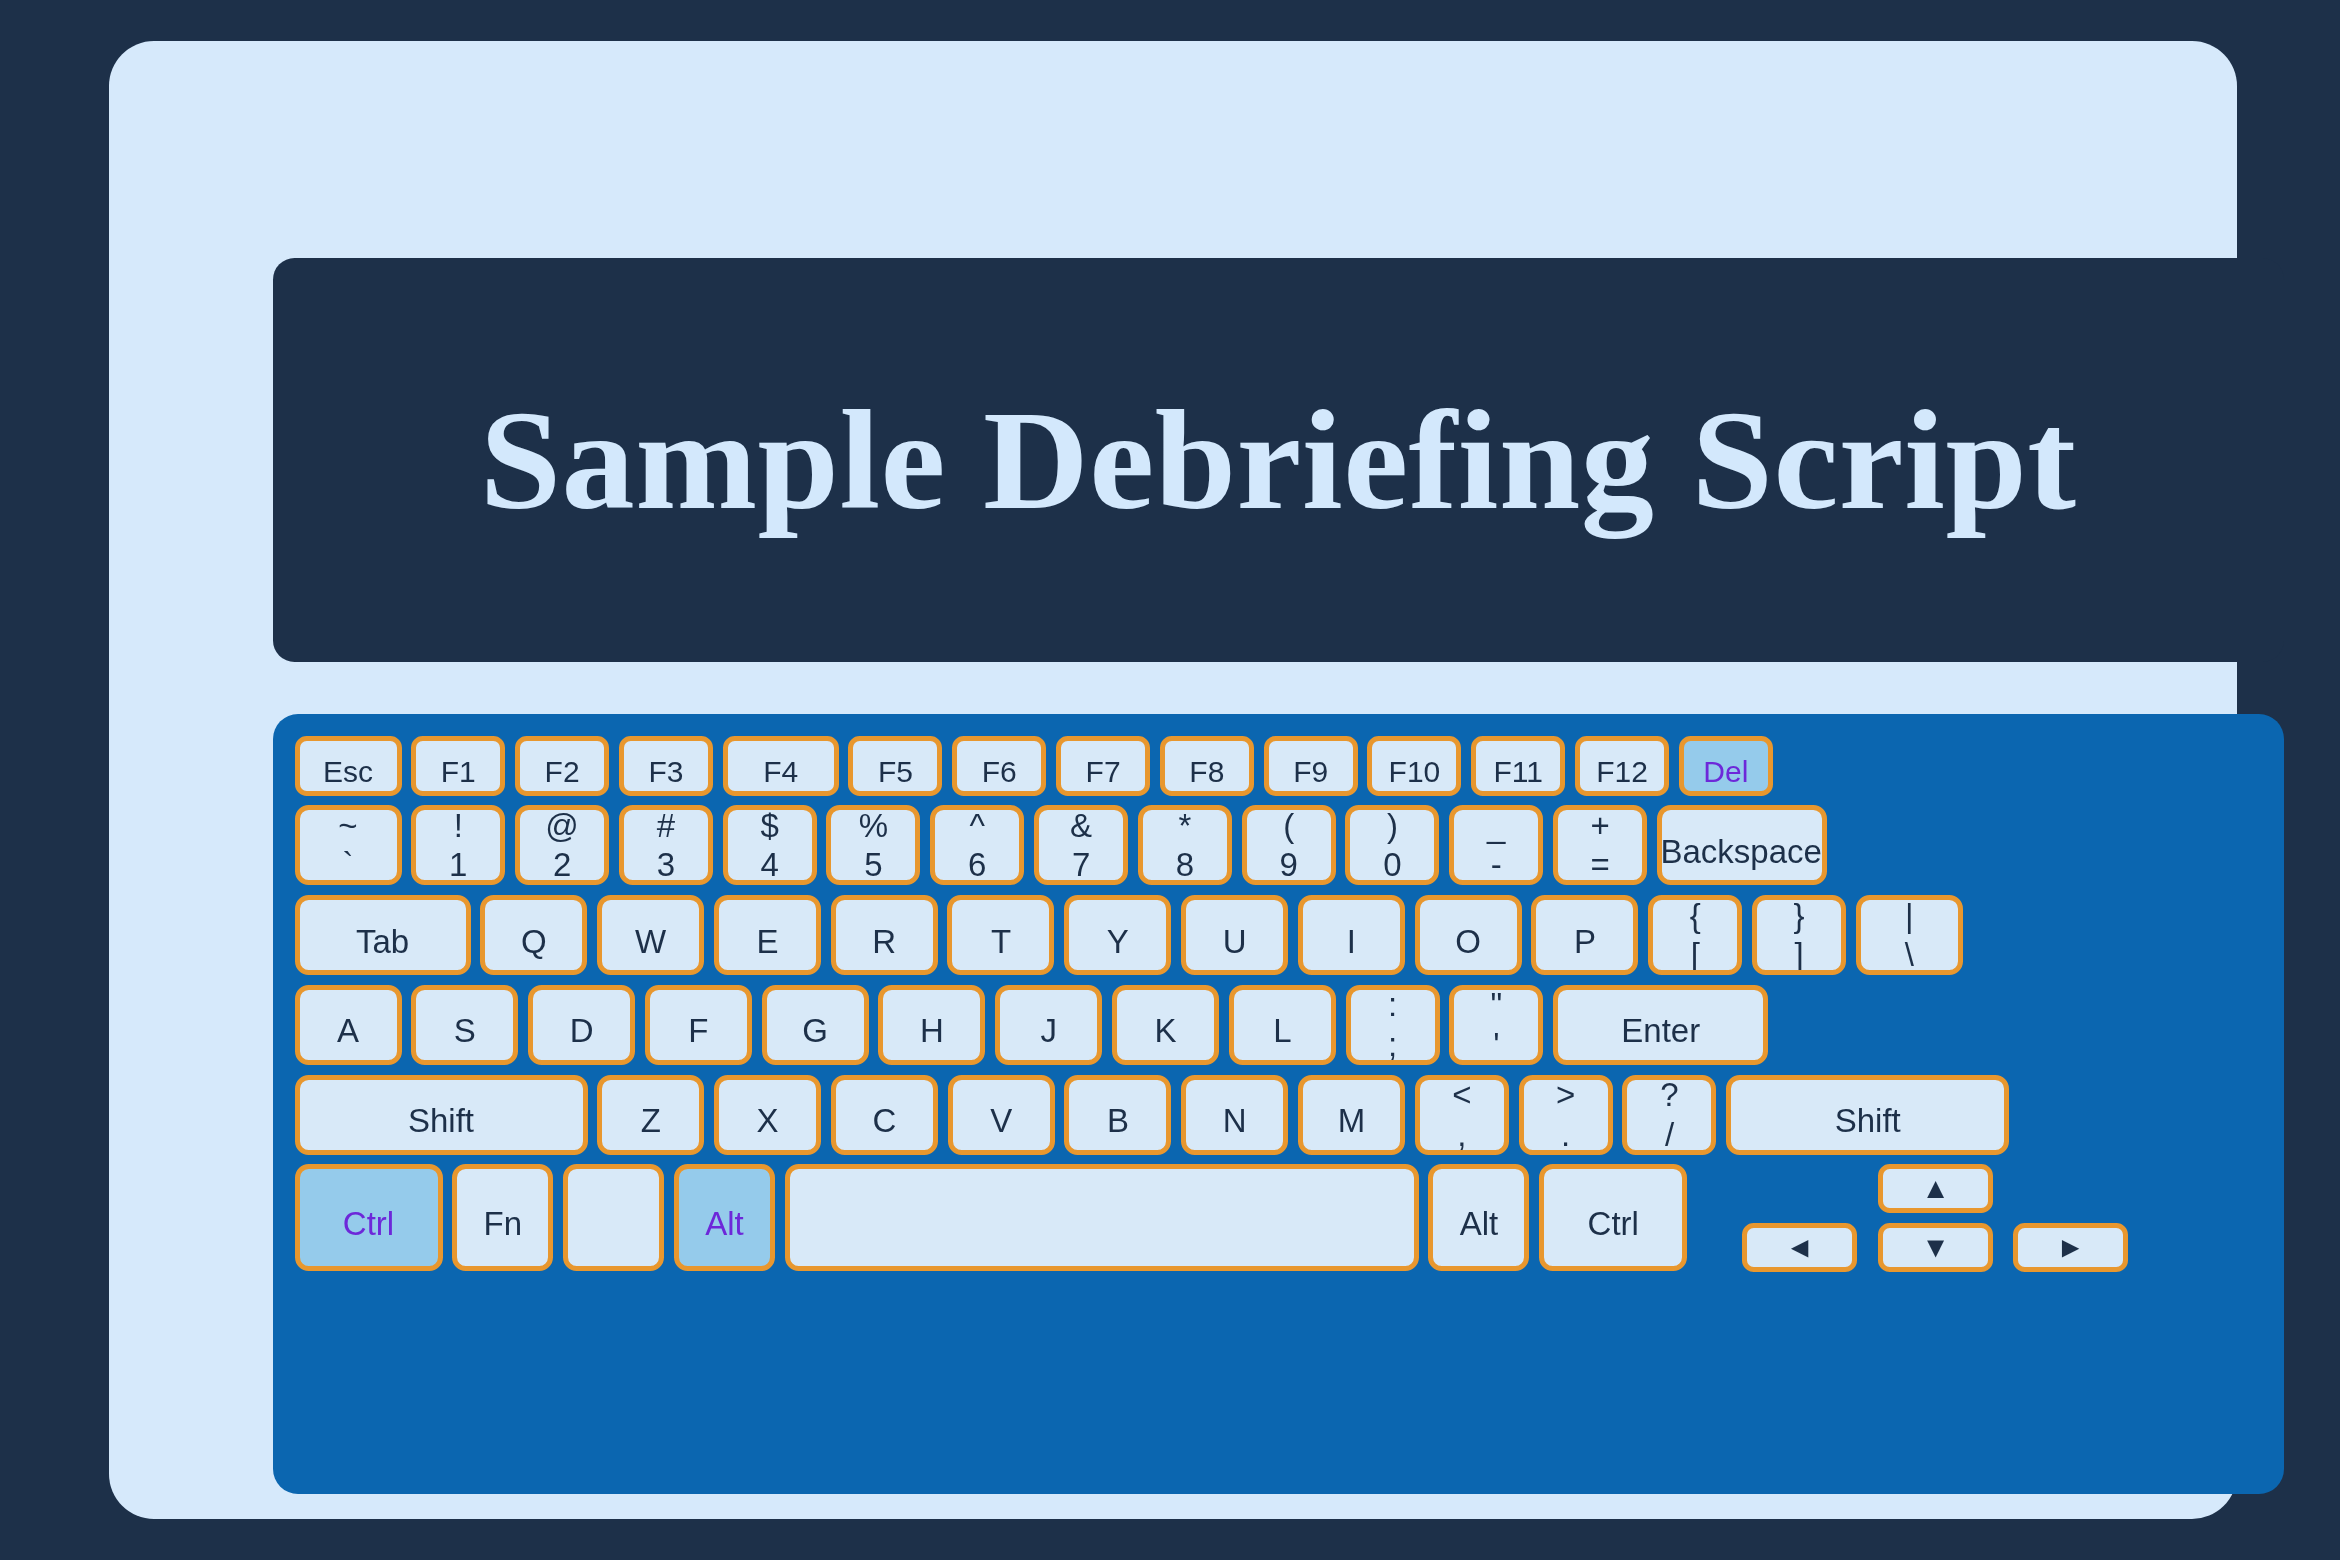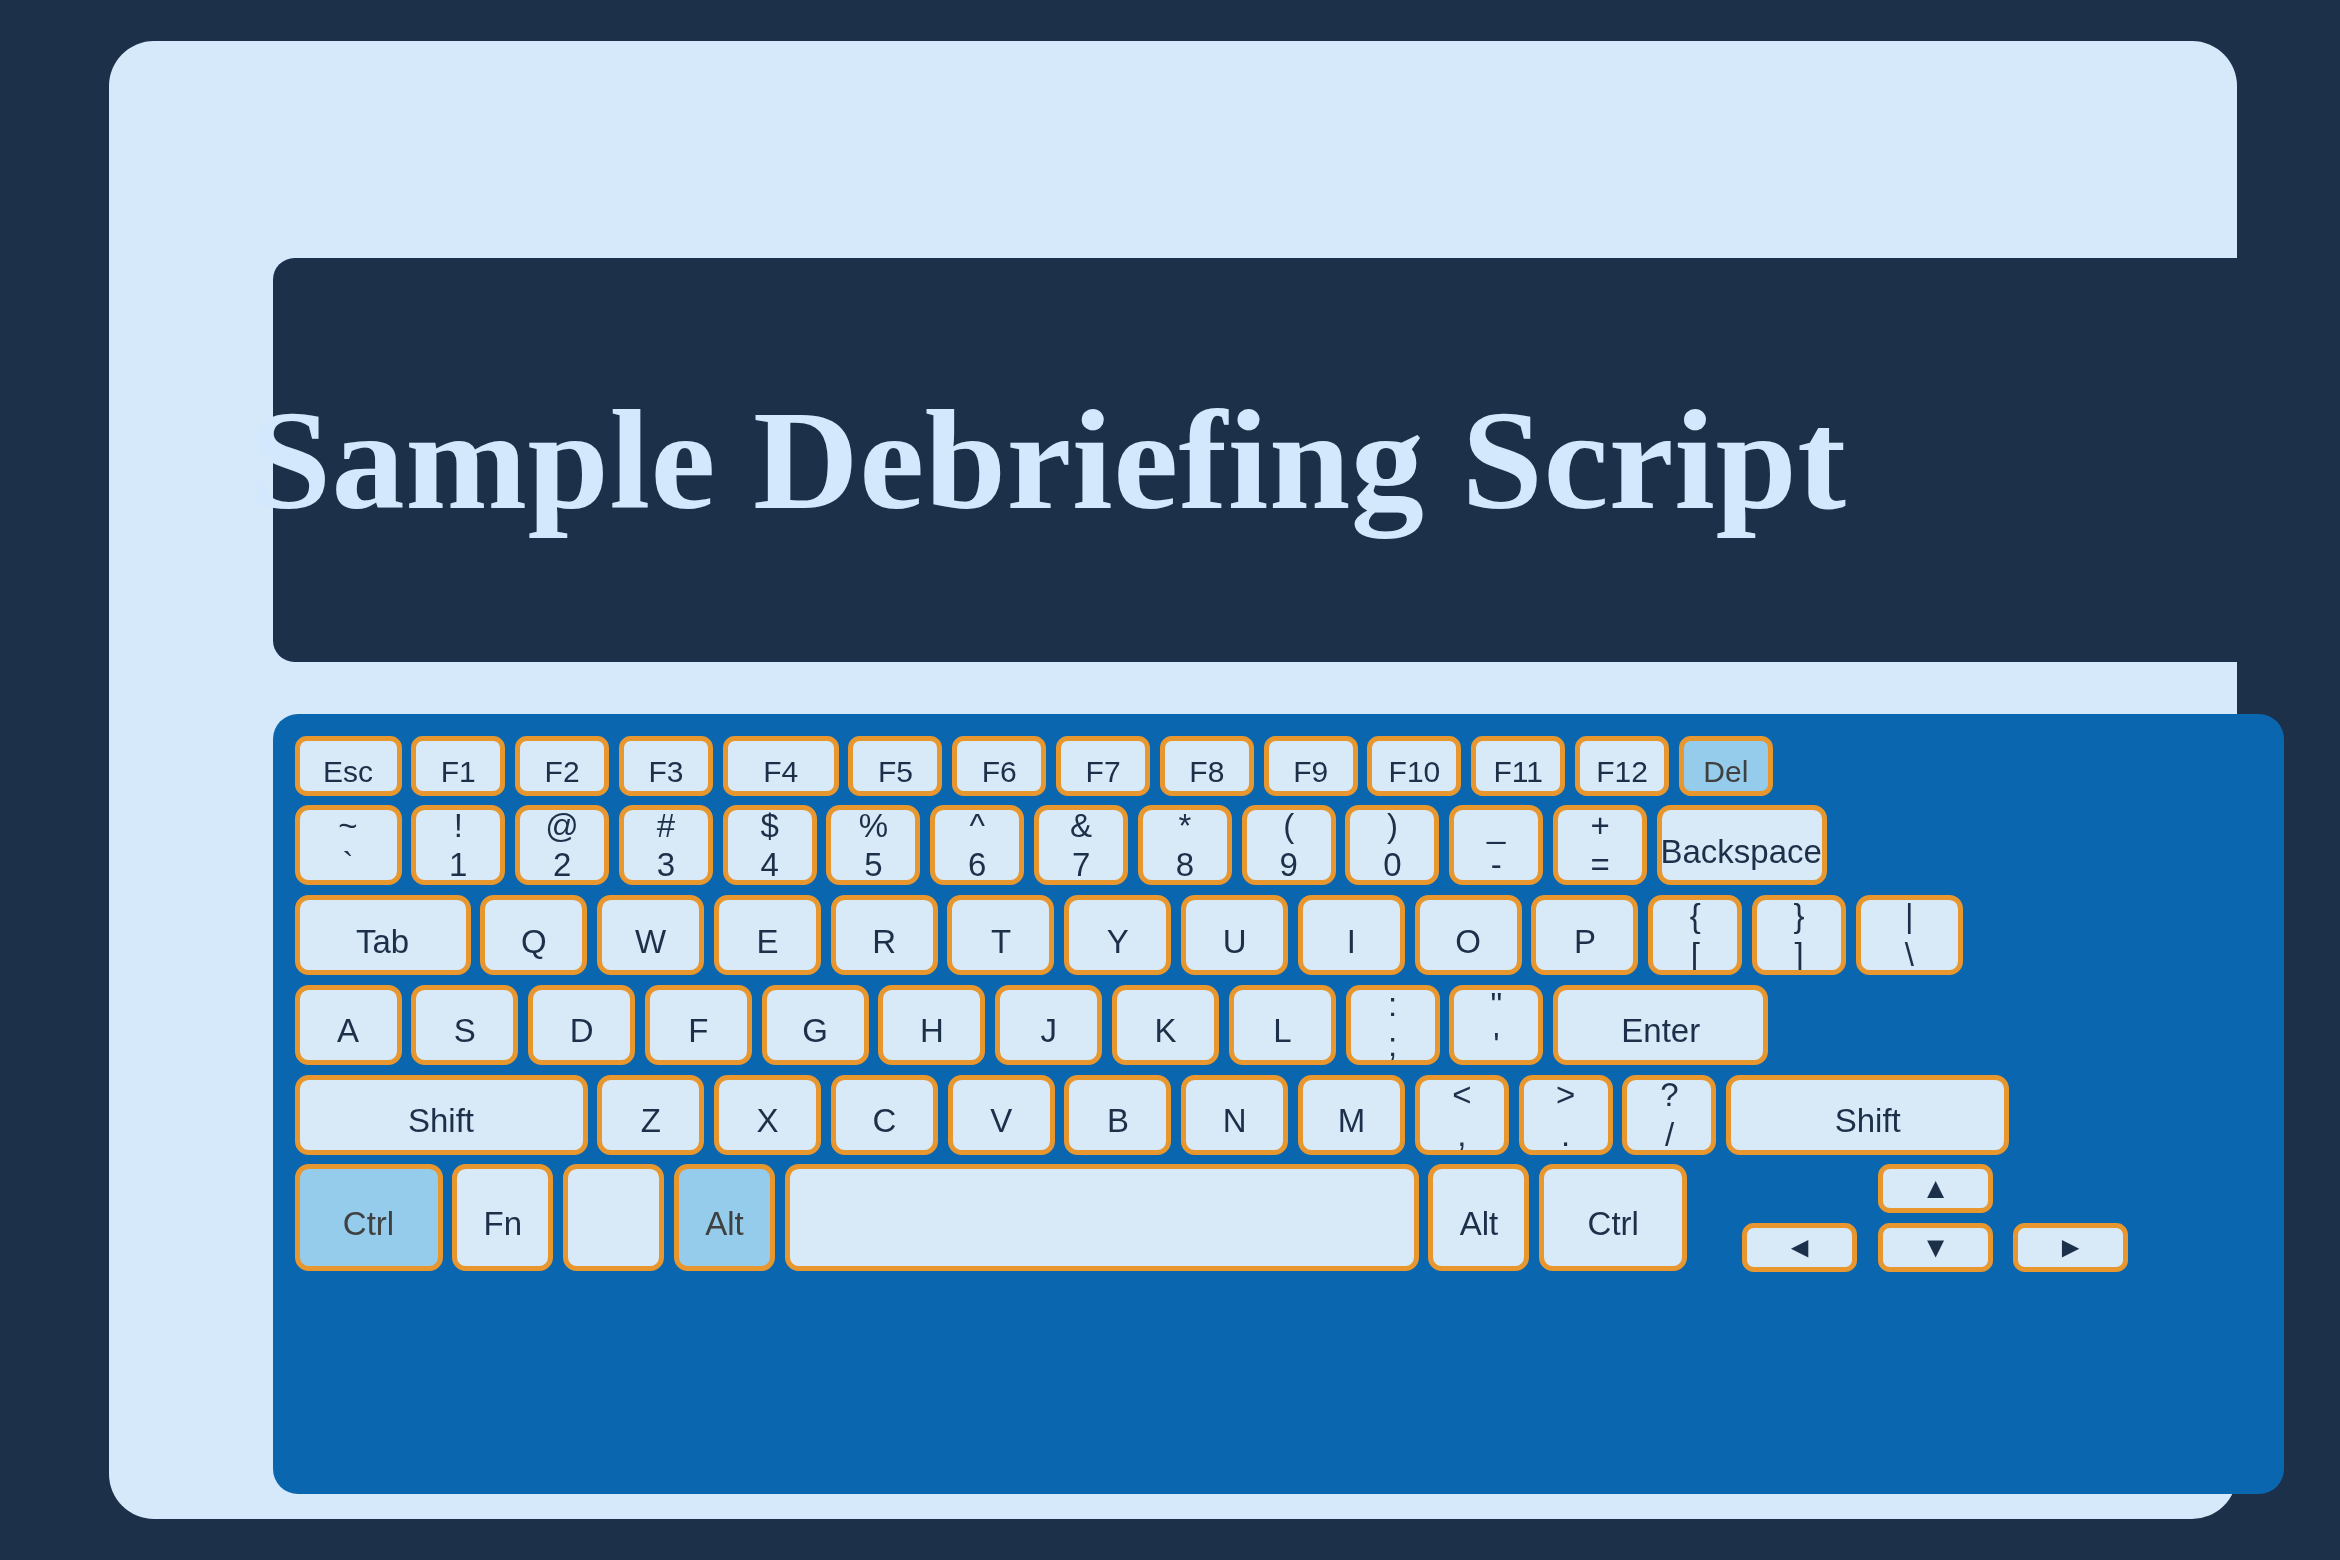--- a/index.html
+++ b/index.html
@@ -38,21 +38,21 @@
   #screen-panel {
     position: absolute;
     left: 164px;
     top: 217px;
     width: 2011px;
     height: 404px;
     background: #1d3049;
     border-radius: 21.5px;
     display: flex;
     align-items: center;
-    justify-content: flex-start;
+    justify-content: center;
     box-sizing: border-box;
   }
   #screen-title {
     font-family: "Liberation Serif", "DejaVu Serif", serif;
     font-weight: bold;
     font-size: 142px;
     line-height: 1;
     color: #d3e8fc;
     letter-spacing: 0.5px;
     white-space: nowrap;
@@ -94,21 +94,21 @@
     color: #1d3049;
     font-size: 33px;
     font-family: "Liberation Sans", sans-serif;
     flex: 0 0 auto;
     overflow: hidden;
   }
   .key:last-child { margin-right: 0; }
 
   .key.highlighted {
     background: #95cbeb;
-    color: #404040;
+    color: #6d28d9;
   }
 
   
   .key.dual {
     flex-direction: column;
     justify-content: center;
     padding: 3.9px 0;
   }
   .key.dual .legend-top,
   .key.dual .legend-bottom {

